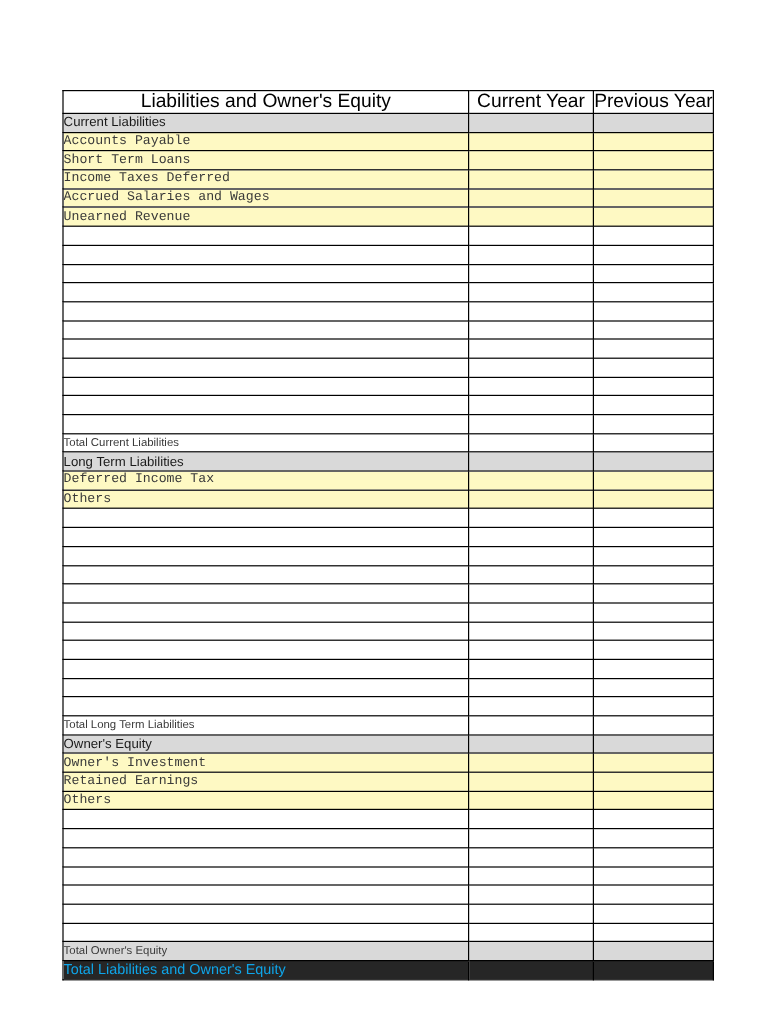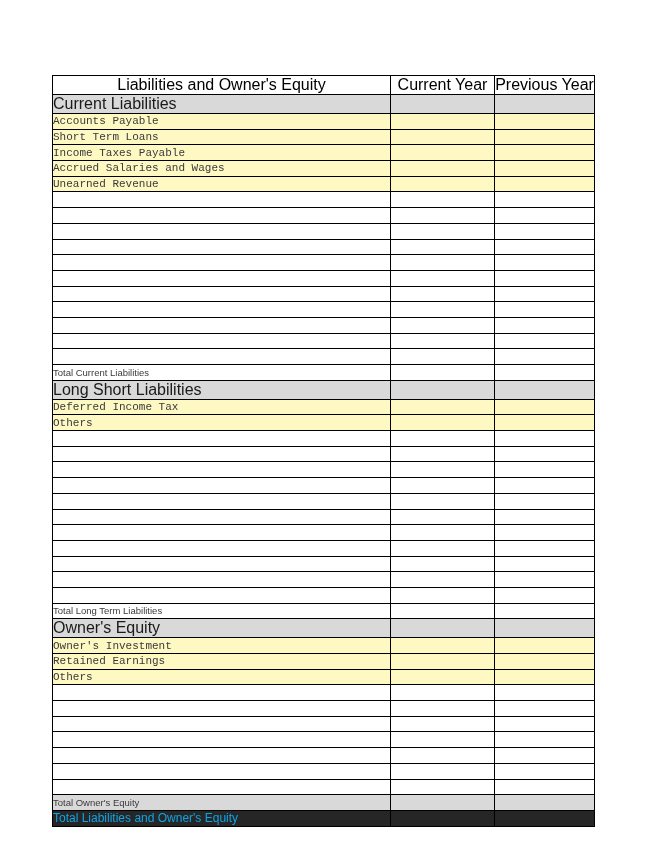--- a/index.html
+++ b/index.html
@@ -44,21 +44,21 @@
     font-weight: normal;
     overflow: hidden;
     white-space: nowrap;
   }
 
   
   tr.row-section td {
     background: #d9d9d9;
     color: #1a1a1a;
     font-weight: bold;
-    font-size: 16px;
+    font-size: 11px;
     height: 16px;
   }
   tr.row-section td.lbl { padding-left: 6px; }
 
   
   tr.row-item td {
     background: #fef9c3;
     color: #3a3a3a;
     font-size: 11px;
     font-family: Liberation Mono, monospace;
@@ -125,21 +125,21 @@
           <td class="lbl">Accounts Payable</td>
           <td class="num"></td>
           <td class="num"></td>
         </tr>
         <tr class="row-item">
           <td class="lbl">Short Term Loans</td>
           <td class="num"></td>
           <td class="num"></td>
         </tr>
         <tr class="row-item">
-          <td class="lbl">Income Taxes Payable</td>
+          <td class="lbl">Income Taxes Deferred</td>
           <td class="num"></td>
           <td class="num"></td>
         </tr>
         <tr class="row-item">
           <td class="lbl">Accrued Salaries and Wages</td>
           <td class="num"></td>
           <td class="num"></td>
         </tr>
         <tr class="row-item">
           <td class="lbl">Unearned Revenue</td>
@@ -200,21 +200,21 @@
           <td class="lbl"></td>
           <td class="num"></td>
           <td class="num"></td>
         </tr>
         <tr class="row-total">
           <td class="lbl">Total Current Liabilities</td>
           <td class="num"></td>
           <td class="num"></td>
         </tr>
         <tr class="row-section">
-          <td class="lbl">Long Short Liabilities</td>
+          <td class="lbl">Long Term Liabilities</td>
           <td class="num"></td>
           <td class="num"></td>
         </tr>
         <tr class="row-item">
           <td class="lbl">Deferred Income Tax</td>
           <td class="num"></td>
           <td class="num"></td>
         </tr>
         <tr class="row-item">
           <td class="lbl">Others</td>

